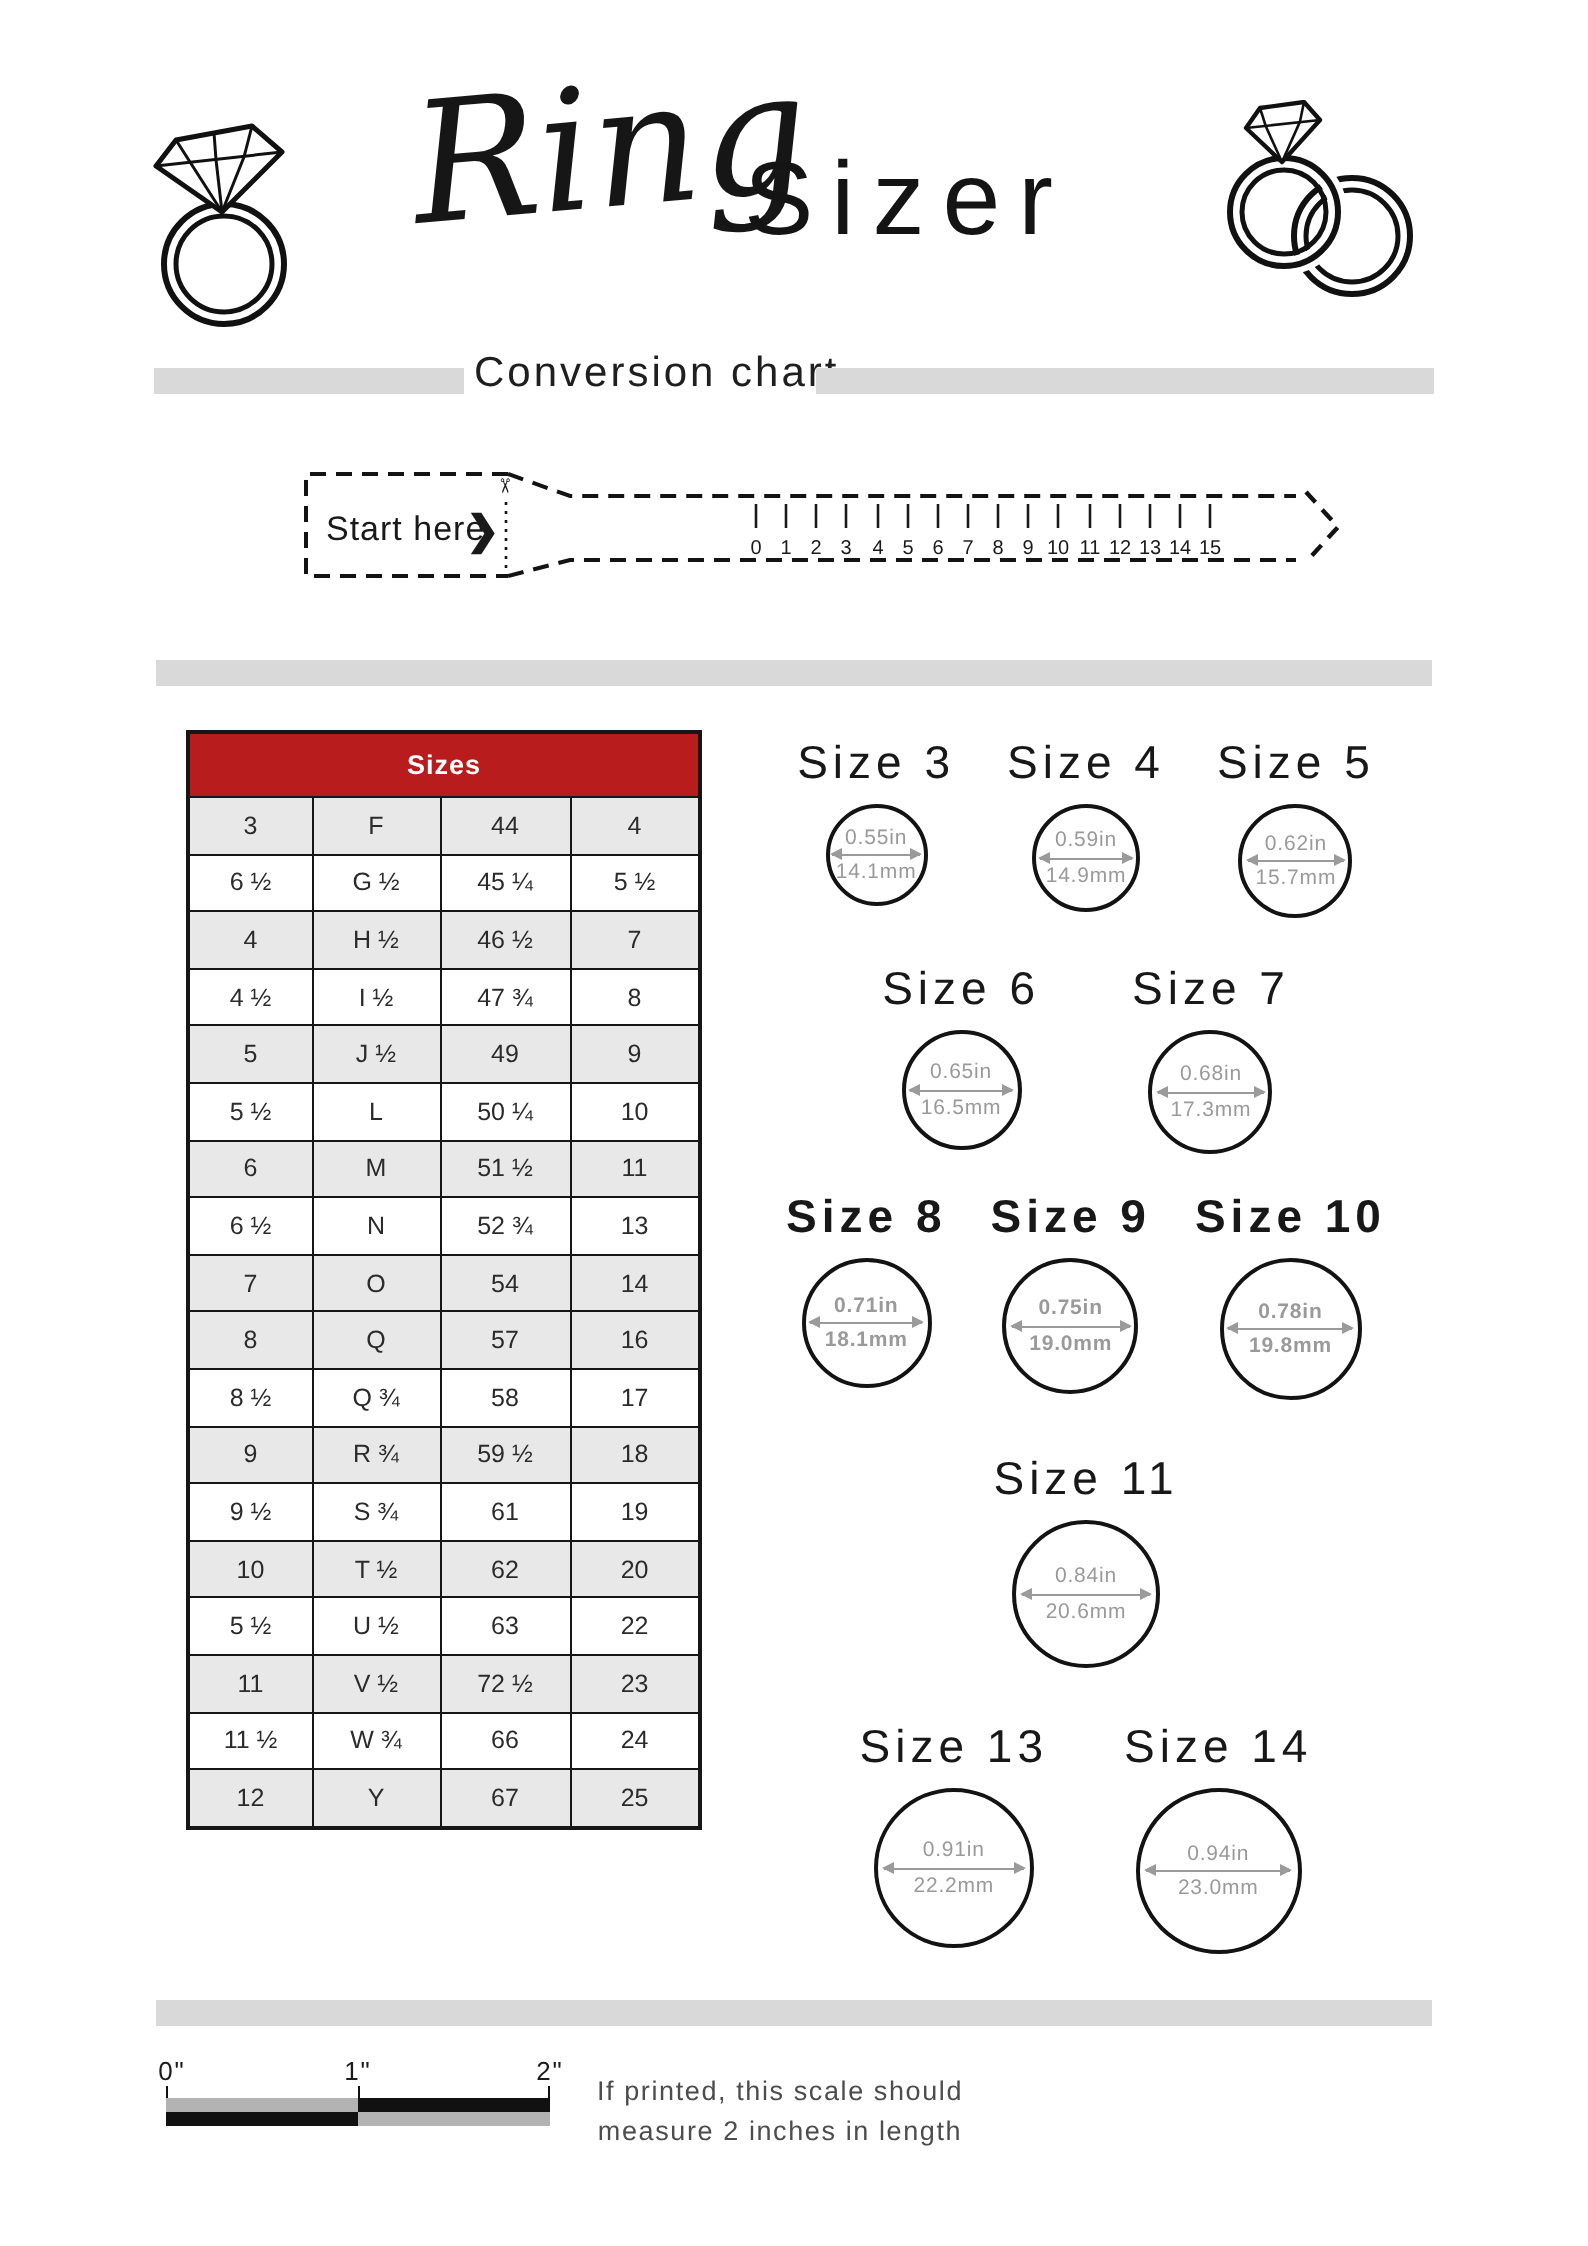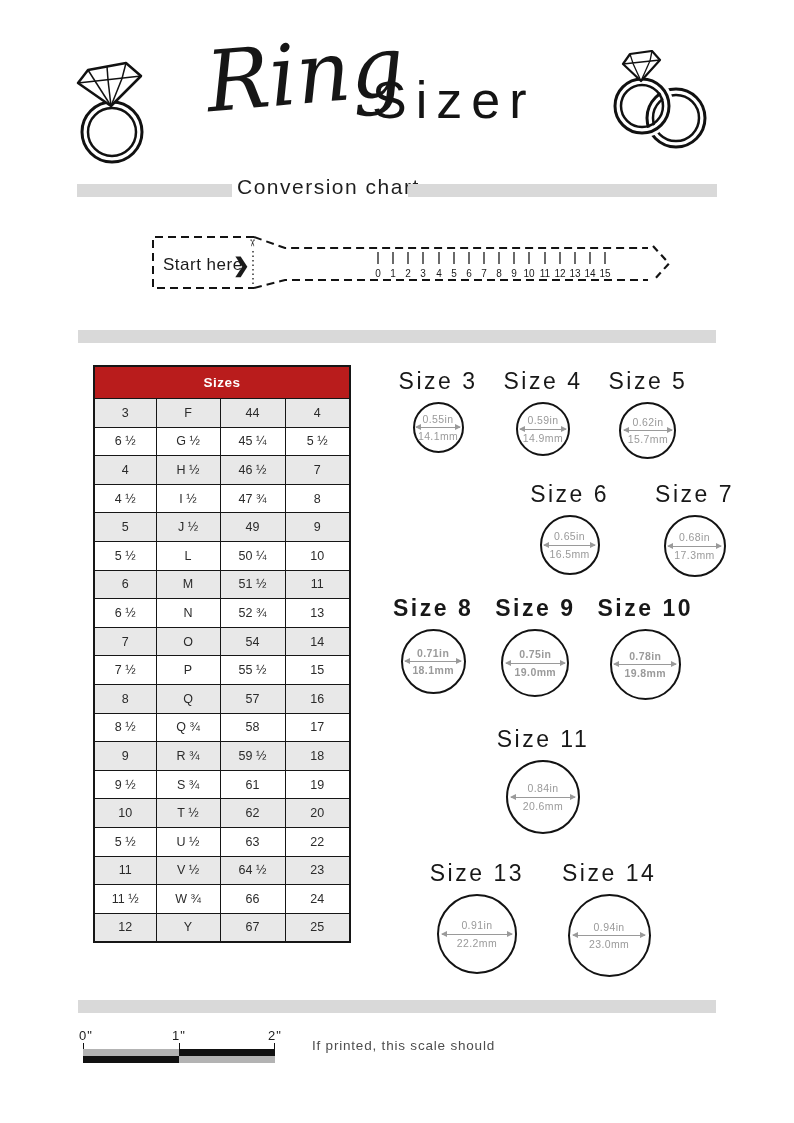--- a/index.html
+++ b/index.html
@@ -33,21 +33,21 @@
   #size-table .tbl-title th{background:#b91c1c;color:#fff;font-size:13.5px;font-weight:bold;
                             height:31px;letter-spacing:.5px;}
   #size-table .tbl-head td{font-weight:bold;font-size:12px;color:#333;height:44px;line-height:1.3;}
   #size-table tbody td{font-size:12.5px;color:#2b2b2b;height:27.6px;}
   #size-table tr.odd{background:#e8e8e8;}
 
   
   #sizes-panel{position:absolute;left:352px;top:358px;width:382px;}
   .size-row{display:flex;justify-content:center;align-items:flex-start;}
   #size-row-1{margin-top:10px;gap:26px;}
-  #size-row-2{margin-top:22px;gap:46px;justify-content:flex-end;}
+  #size-row-2{margin-top:22px;gap:46px;}
   #size-row-3{margin-top:18px;gap:22px;font-weight:bold;}
   #size-row-4{margin-top:26px;gap:48px;}
   #size-row-5{margin-top:26px;gap:38px;}
   .size-item{display:flex;flex-direction:column;align-items:center;}
   .size-title{font-size:23px;letter-spacing:2.5px;color:#181818;margin-bottom:7px;white-space:nowrap;}
   .size-circle{border:2px solid #131313;border-radius:50%;box-sizing:border-box;
                display:flex;flex-direction:column;align-items:center;justify-content:center;}
   .in-val,.mm-val{font-size:10.5px;letter-spacing:.4px;line-height:1;color:#9a9a9a;white-space:nowrap;}
   .dia-arrow{position:relative;width:92%;height:0;border-top:1px solid #9a9a9a;margin:3px 0;}
   .dia-arrow::before{content:"";position:absolute;left:-1px;top:-4px;width:0;height:0;
@@ -60,21 +60,21 @@
   .scale-label{position:absolute;top:0;font-size:13px;color:#1c1c1c;letter-spacing:1px;transform:translateX(-50%);}
   #scale-label-0{left:3px;}  #scale-label-1{left:96px;}  #scale-label-2{left:192px;}
   .scale-tick{position:absolute;top:15px;width:1px;height:6px;background:#111;}
   #scale-tick-0{left:0;} #scale-tick-1{left:96px;} #scale-tick-2{left:191px;}
   .scale-seg{position:absolute;width:96px;height:7px;}
   #seg-a{left:0;top:21px;background:#b3b3b3;}
   #seg-b{left:0;top:28px;background:#111;}
   #seg-c{left:96px;top:21px;background:#111;}
   #seg-d{left:96px;top:28px;background:#b3b3b3;}
   #scale-note{position:absolute;left:285px;top:1036px;width:210px;font-size:13.5px;line-height:20px;
-              color:#4d4d4d;letter-spacing:.8px;text-align:right;}
+              color:#4d4d4d;letter-spacing:.8px;text-align:center;}
 </style>
 </head>
 <body>
 
 <div class="page">
 
   <svg class="abs" style="left:72px;top:58px" width="84" height="108" viewBox="0 0 84 108">
     <g fill="none" stroke="#111">
       <circle cx="40" cy="74" r="30" stroke-width="3"></circle>
       <circle cx="40" cy="74" r="24" stroke-width="2.5"></circle>
@@ -227,26 +227,20 @@
           <td>N</td>
           <td>52 ¾</td>
           <td>13</td>
         </tr>
       <tr class="odd">
           <td>7</td>
           <td>O</td>
           <td>54</td>
           <td>14</td>
         </tr>
-      <tr>
-          <td>7 ½</td>
-          <td>P</td>
-          <td>55 ½</td>
-          <td>15</td>
-        </tr>
       <tr class="odd">
           <td>8</td>
           <td>Q</td>
           <td>57</td>
           <td>16</td>
         </tr>
       <tr>
           <td>8 ½</td>
           <td>Q ¾</td>
           <td>58</td>
@@ -272,21 +266,21 @@
         </tr>
       <tr>
           <td>5 ½</td>
           <td>U ½</td>
           <td>63</td>
           <td>22</td>
         </tr>
       <tr class="odd">
           <td>11</td>
           <td>V ½</td>
-          <td>64 ½</td>
+          <td>72 ½</td>
           <td>23</td>
         </tr>
       <tr>
           <td>11 ½</td>
           <td>W ¾</td>
           <td>66</td>
           <td>24</td>
         </tr>
       <tr class="odd">
           <td>12</td>
@@ -413,15 +407,16 @@
     <div class="scale-tick" id="scale-tick-0"></div>
     <div class="scale-tick" id="scale-tick-1"></div>
     <div class="scale-tick" id="scale-tick-2"></div>
     <div class="scale-seg" id="seg-a"></div>
     <div class="scale-seg" id="seg-b"></div>
     <div class="scale-seg" id="seg-c"></div>
     <div class="scale-seg" id="seg-d"></div>
   </div>
   <div id="scale-note">
     <div>If printed, this scale should</div>
+    <div>measure 2 inches in length</div>
   </div>
 
 </div>
 
 </body></html>

